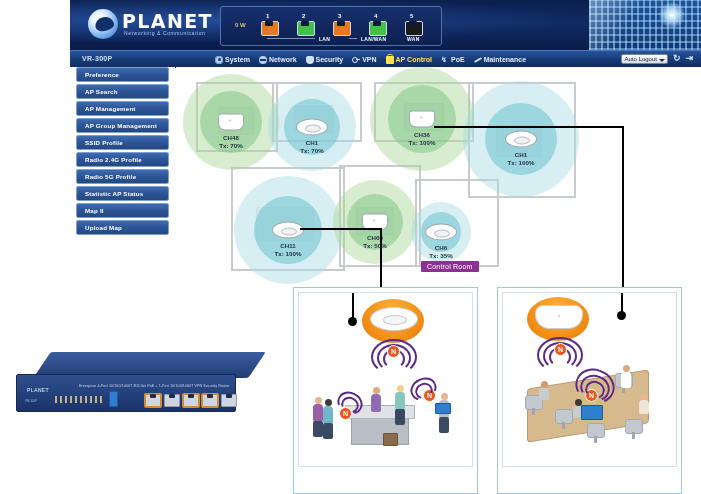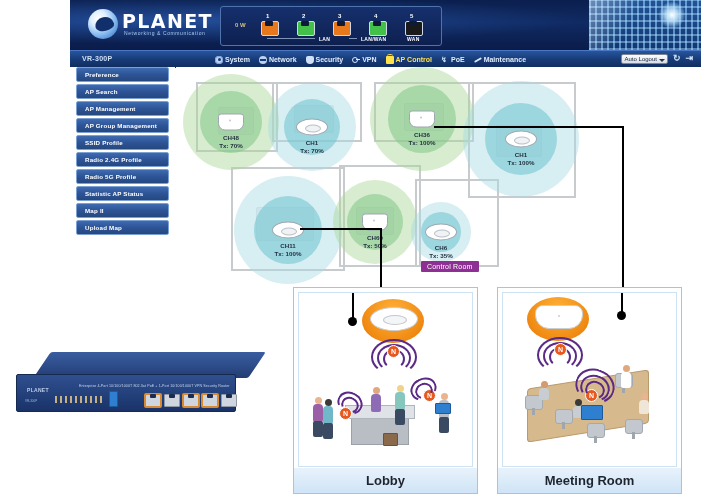--- a/index.html
+++ b/index.html
@@ -411,21 +411,20 @@
       </div>
       <div class="laptop" style="left:136px;top:110px;"></div>
       <div class="nbadge" style="left:124px;top:96px;">N</div>
       <div class="waves" style="left:106px;top:82px;width:34px;height:20px;">
         <div class="wv" style="left:10px;top:8px;width:14px;height:12px;transform:rotate(-26deg);"></div>
         <div class="wv" style="left:5px;top:3px;width:23px;height:18px;transform:rotate(-26deg);"></div>
       </div>
 
       <div class="bag" style="left:84px;top:140px;"></div>
     </div>
-    <div class="scene-cap">Lobby</div>
   </div>
 
   <div class="scene" style="left:497px;top:287px;width:183px;height:205px;">
     <div class="scene-body">
       <div class="drop" style="left:118px;top:-8px;height:28px;"></div>
       <div class="drop-knob" style="left:114px;top:18px;"></div>
 
       <div class="ap-orange sq" style="left:24px;top:4px;">
         <div class="plate"></div>
       </div>
@@ -463,21 +462,20 @@
       </div>
 
       <div class="laptop" style="left:78px;top:112px;width:20px;height:13px;"></div>
       <div class="nbadge" style="left:82px;top:96px;">N</div>
       <div class="waves" style="left:68px;top:76px;width:46px;height:26px;">
         <div class="wv" style="left:14px;top:12px;width:16px;height:14px;transform:rotate(20deg);"></div>
         <div class="wv" style="left:9px;top:6px;width:26px;height:22px;transform:rotate(20deg);"></div>
         <div class="wv" style="left:4px;top:0px;width:36px;height:30px;transform:rotate(20deg);"></div>
       </div>
     </div>
-    <div class="scene-cap">Meeting Room</div>
   </div>
 
   <div class="ctrl">
     <div class="ctrl-top"></div>
     <div class="ctrl-face">
       <div class="brand">PLANET</div>
       <div class="spec">Enterprise 4-Port 10/100/1000T 802.3at PoE + 1-Port 10/100/1000T VPN Security Router</div>
       <div class="model">VR-300P</div>
       <div class="ctrl-leds"></div>
       <div class="ctrl-usb"></div>

